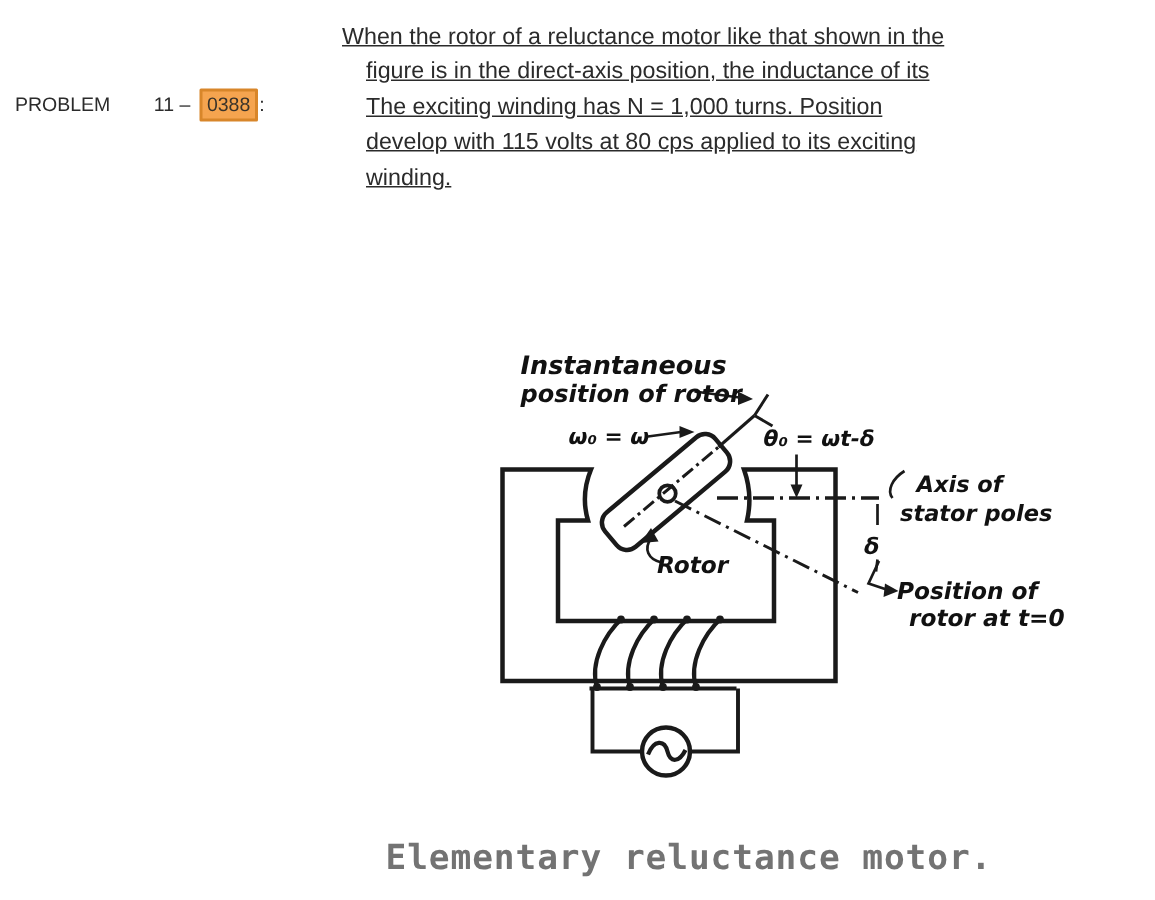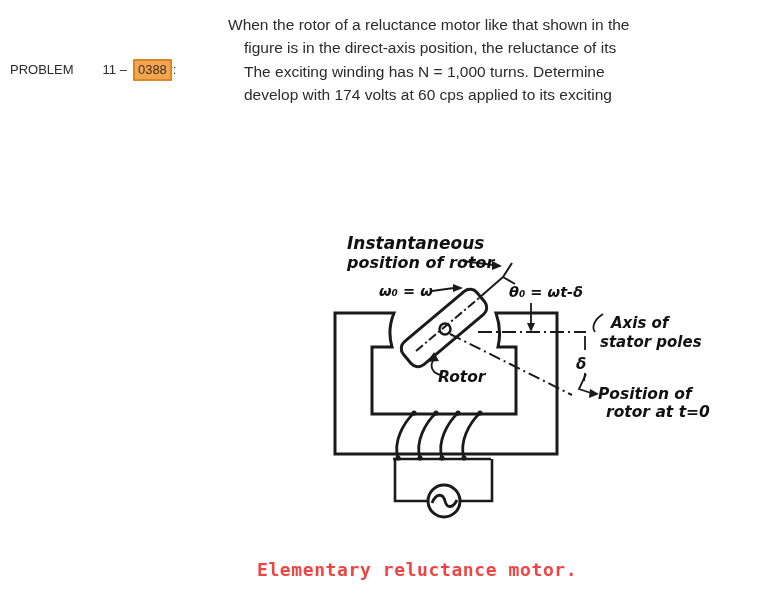--- a/index.html
+++ b/index.html
@@ -6,46 +6,47 @@
   #page{position:relative;width:770px;height:600px;background:#ffffff;overflow:hidden;
         font-family:"Liberation Sans",sans-serif;color:#2b2b2b;}
   
   #hdr{position:absolute;left:10px;top:31px;font-size:13px;white-space:nowrap;margin-top:28px;}
   #hdr .gap1{margin-left:29px;}
   #hdr .gap2{margin-left:6px;}
   .chip{display:inline-block;background:#f5a44f;border:2px solid #d8862a;border-radius:1px;
         padding:0 3px;margin-right:1px;color:#3a332a;line-height:18px;}
   
   #ptext{position:absolute;left:228px;top:13px;font-size:15.5px;line-height:23.4px;}
-  .pline{white-space:nowrap;padding-left:16px;}
+  .pline{white-space:nowrap;padding-left:16px;text-decoration:underline;}
   .pline:first-child{padding-left:0;}
   .pline sub{font-size:11.5px;}
   
   #fig{position:absolute;left:0;top:0;}
   .ink{stroke:#1a1a1a;fill:none;}
   .lbl{font-family:"DejaVu Sans",sans-serif;font-style:italic;font-weight:bold;fill:#111;}
   .ah{fill:#1a1a1a;stroke:none;}
   
   #cap{position:absolute;left:257px;top:559px;font-family:"DejaVu Sans Mono",monospace;
-       font-weight:bold;font-size:18px;letter-spacing:0.6px;color:#ef4444;}
+       font-weight:bold;font-size:23px;letter-spacing:0.6px;color:#737373;}
 </style>
 </head>
 <body>
 
 <div id="page">
 
   <div id="hdr">
     <span>PROBLEM</span><span class="gap1">11 –</span><span class="gap2 chip">0388</span><span>:</span>
   </div>
 
   <div id="ptext">
       <div class="pline">When the rotor of a reluctance motor like that shown in the</div>
-      <div class="pline">figure is in the direct-axis position, the reluctance of its</div>
-      <div class="pline">The exciting winding has N = 1,000 turns. Determine</div>
-      <div class="pline">develop with 174 volts at 60 cps applied to its exciting</div>
+      <div class="pline">figure is in the direct-axis position, the inductance of its</div>
+      <div class="pline">The exciting winding has N = 1,000 turns. Position</div>
+      <div class="pline">develop with 115 volts at 80 cps applied to its exciting</div>
+      <div class="pline">winding.</div>
     </div>
 
   <svg id="fig" width="770" height="600" viewBox="0 0 770 600">
 
     <path class="ink" stroke-width="3" d="M335,313 L394,313 Q387,330 392,347 L372,347 L372,414 L516,414 L516,347 L498,347 Q502,330 496,313 L557,313 L557,454 L335,454 Z"></path>
 
     <path class="ink" stroke-width="2" stroke-dasharray="12 4 2 4" d="M450,334 L572,395"></path>
 
     <path class="ink" stroke-width="2.2" stroke-dasharray="14 4 2 4" d="M478,332 L586,332"></path>
 

